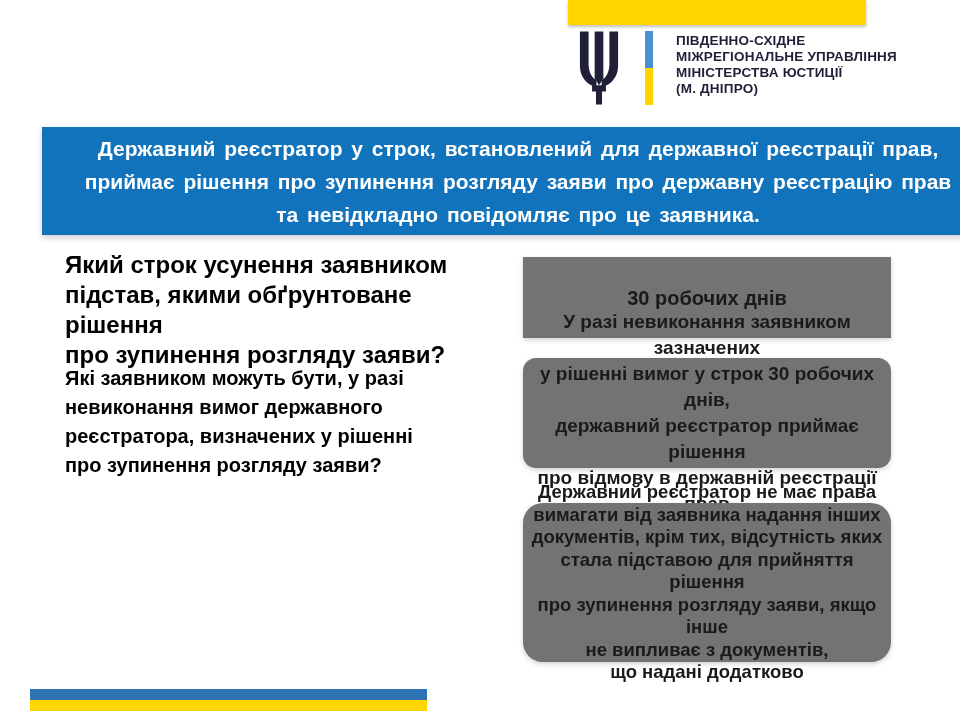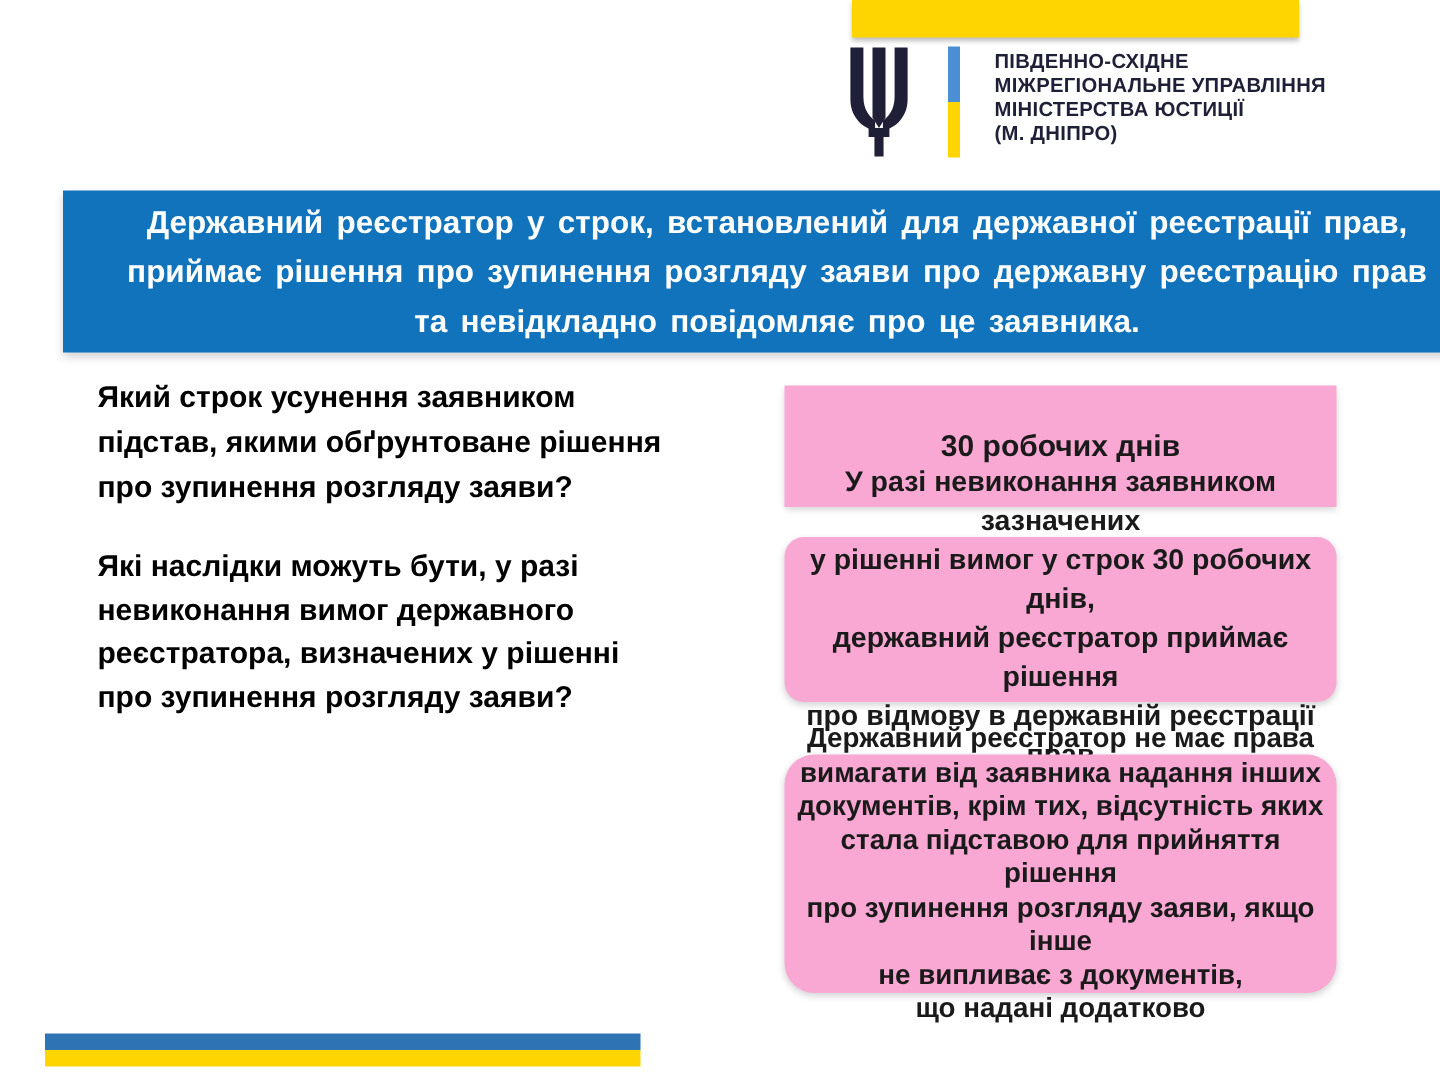--- a/index.html
+++ b/index.html
@@ -20,21 +20,21 @@
 
   
   .top-yellow-bar {
     position: absolute;
     left: 568px; top: 0; width: 298px; height: 25px;
     background: #FFD500;
     box-shadow: 0 2px 3px rgba(0,0,0,0.25);
   }
   .logo-block {
     position: absolute;
-    left: 560px; top: 30px;
+    left: 573px; top: 30px;
     display: flex;
     align-items: flex-start;
     gap: 16px;
   }
   .trident {
     width: 52px; height: 76px;
     margin-right: 4px;
     flex: 0 0 auto;
   }
   .logo-stripe {
@@ -76,29 +76,29 @@
   
   .question {
     position: absolute;
     left: 65px;
     width: 440px;
     color: #000000;
     font-weight: 700;
     text-align: left;
     white-space: pre-line;
   }
-  .q1 { top: 250px; font-size: 20px; line-height: 30px; }
+  .q1 { top: 250px; font-size: 24px; line-height: 30px; }
   .q2 { top: 364px; font-size: 20px; line-height: 29px; }
   .q3 { top: 506px; font-size: 20px; line-height: 34px; }
 
   .answer-box {
     position: absolute;
     left: 523px;
     width: 368px;
-    background: #f9a8d4;
+    background: #737373;
     box-shadow: 0 2px 5px rgba(0,0,0,0.18);
     display: flex;
     align-items: center;
     justify-content: center;
     color: #1a1a1a;
     font-weight: 700;
     text-align: center;
     white-space: pre-line;
   }
   .a1 { top: 257px; height: 81px; font-size: 20px; line-height: 26px; }
@@ -144,21 +144,21 @@
     <div class="banner-text">Державний реєстратор у строк, встановлений для державної реєстрації прав,
 приймає рішення про зупинення розгляду заяви про державну реєстрацію прав
 та невідкладно повідомляє про це заявника.</div>
   </div>
 
   <div class="question q1">Який строк усунення заявником
 підстав, якими обґрунтоване рішення
 про зупинення розгляду заяви?</div>
   <div class="answer-box a1">30 робочих днів</div>
 
-  <div class="question q2">Які наслідки можуть бути, у разі
+  <div class="question q2">Які заявником можуть бути, у разі
 невиконання вимог державного
 реєстратора, визначених у рішенні
 про зупинення розгляду заяви?</div>
   <div class="answer-box a2">У разі невиконання заявником зазначених
 у рішенні вимог у строк 30 робочих днів,
 державний реєстратор приймає рішення
 про відмову в державній реєстрації прав</div>
 
   <div class="answer-box a3">Державний реєстратор не має права
 вимагати від заявника надання інших

